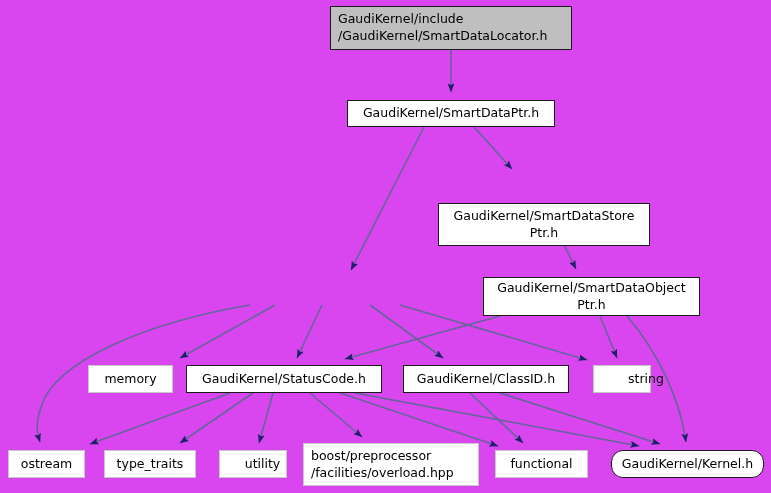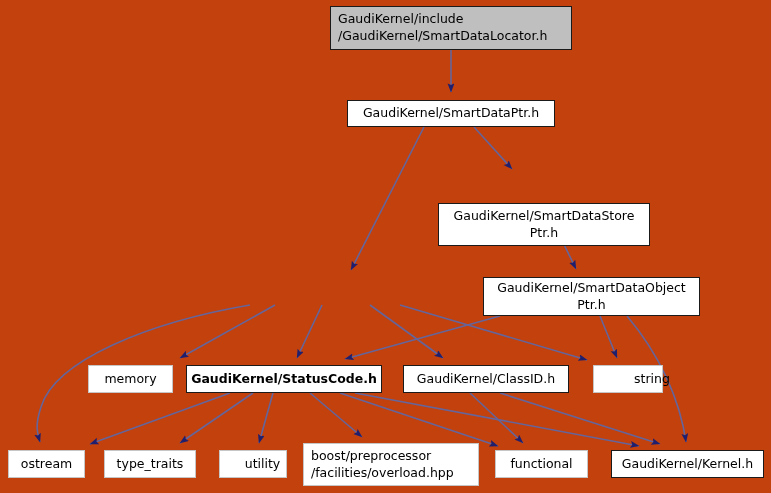--- a/index.html
+++ b/index.html
@@ -1,19 +1,19 @@
 <!DOCTYPE html>
 <html><head>
 <meta charset="utf-8">
 <style>
   html,body{margin:0;padding:0;background:#ffffff;}
   #canvas{
     position:relative;
     width:771px;height:493px;
-    background:#c2410c;
+    background:#d946ef;
     font-family:"DejaVu Sans","Liberation Sans",sans-serif;
     overflow:hidden;
   }
   svg.edges{position:absolute;left:0;top:0;width:771px;height:493px;}
   .node{
     position:absolute;
     box-sizing:border-box;
     display:flex;
     align-items:center;
     justify-content:center;
@@ -86,24 +86,24 @@
   </svg>
 
   <div class="node root leftalign" style="left: 330px; top: 6px; width: 242px; height: 44px;">GaudiKernel/include
 /GaudiKernel/SmartDataLocator.h</div>
   <div class="node internal" style="left: 347px; top: 100px; width: 208px; height: 27px;">GaudiKernel/SmartDataPtr.h</div>
   <div class="node internal" style="left: 438px; top: 177px; width: 212px; height: 43px; margin-top: 26px;">GaudiKernel/SmartDataStore
 Ptr.h</div>
   <div class="node internal" style="left: 483px; top: 277px; width: 217px; height: 39px;">GaudiKernel/SmartDataObject
 Ptr.h</div>
   <div class="node external" style="left: 88px; top: 365px; width: 85px; height: 28px;">memory</div>
-  <div class="node internal" style="left: 186px; top: 365px; width: 196px; height: 28px; font-weight: bold;">GaudiKernel/StatusCode.h</div>
+  <div class="node internal" style="left: 186px; top: 365px; width: 196px; height: 28px;">GaudiKernel/StatusCode.h</div>
   <div class="node internal" style="left: 403px; top: 365px; width: 166px; height: 28px;">GaudiKernel/ClassID.h</div>
-  <div class="node external" style="left: 593px; top: 365px; width: 70px; height: 28px; padding-left: 48px;">string</div>
+  <div class="node external" style="left: 593px; top: 365px; width: 58px; height: 28px; padding-left: 48px;">string</div>
   <div class="node external" style="left: 8px; top: 450px; width: 77px; height: 28px;">ostream</div>
   <div class="node external" style="left: 104px; top: 450px; width: 92px; height: 28px;">type_traits</div>
   <div class="node external" style="left: 219px; top: 450px; width: 68px; height: 28px; padding-left: 19px;">utility</div>
   <div class="node external leftalign" style="left: 303px; top: 443px; width: 176px; height: 43px;">boost/preprocessor
 /facilities/overload.hpp</div>
   <div class="node external" style="left: 495px; top: 450px; width: 93px; height: 28px;">functional</div>
-  <div class="node internal" style="left: 611px; top: 450px; width: 153px; height: 28px;">GaudiKernel/Kernel.h</div>
+  <div class="node internal" style="left: 611px; top: 450px; width: 153px; height: 28px; border-radius: 12px;">GaudiKernel/Kernel.h</div>
 
 </div>
 
 </body></html>

